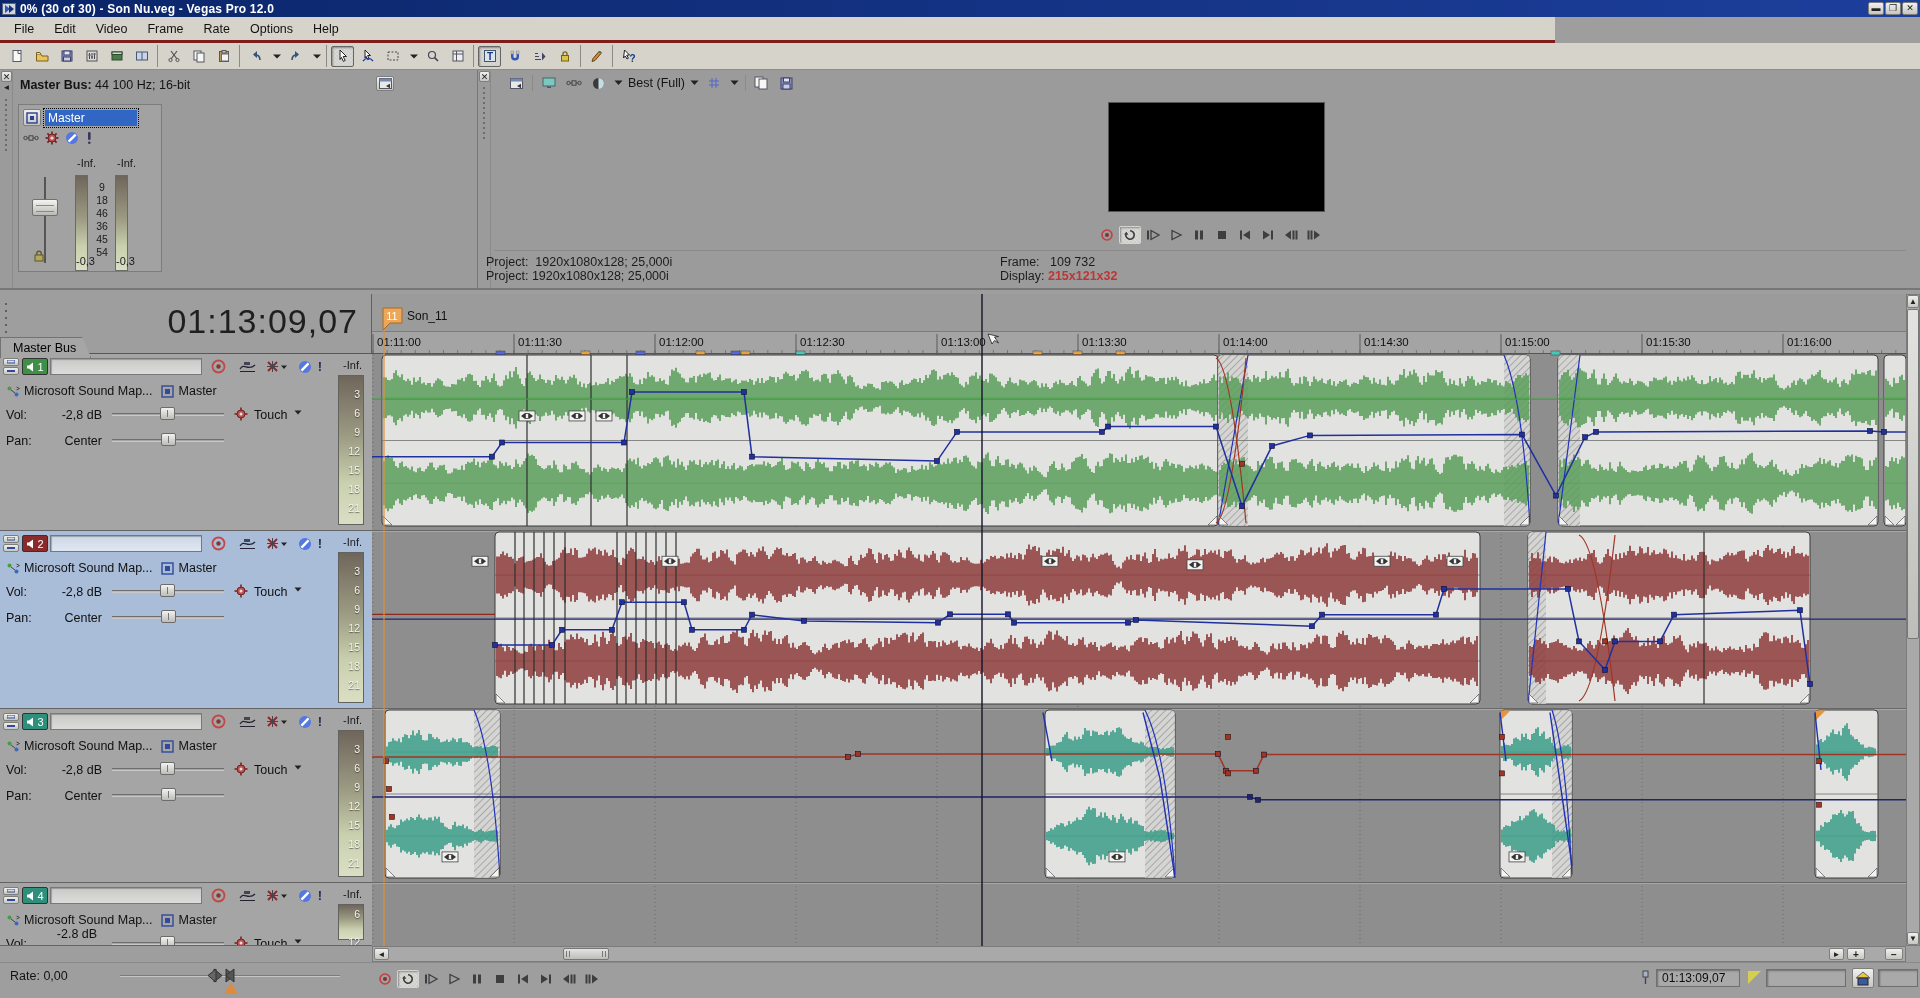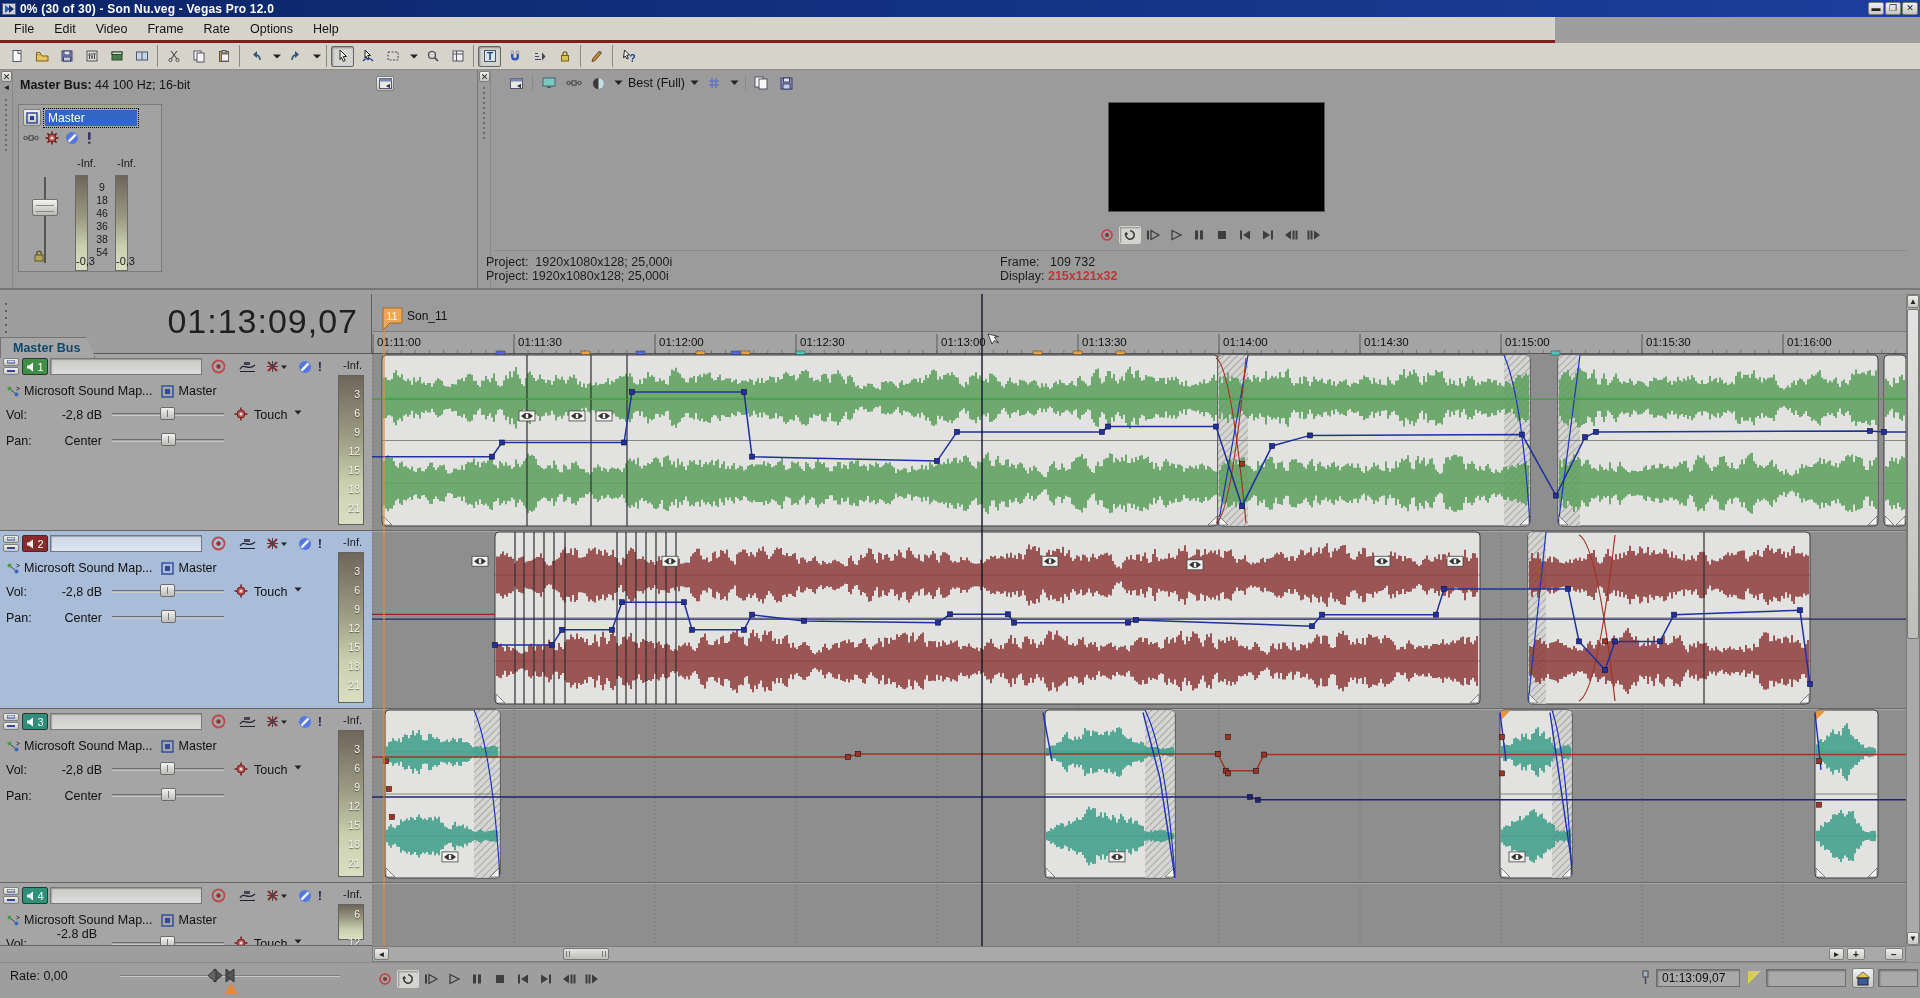--- a/index.html
+++ b/index.html
@@ -33,21 +33,21 @@
   
   #bus-strip{left:18px;top:34px;width:144px;height:168px;position:absolute;border:1px solid #7c7c7c;background:#a2a2a2}
   #bus-name{background:#3166c5;color:#fff;font-size:12px;padding:1px 3px;width:92px;outline:1px dotted #000;outline-offset:1px}
   .meterbar{position:absolute;width:13px;background:linear-gradient(#6f665b,#9b9a82 45%,#c9d0ae 75%,#d9dfc2);border:1px solid #6a6a6a}
   .fader-rail{position:absolute;width:2px;background:#555}
   .fader-handle{position:absolute;width:26px;height:17px;background:linear-gradient(#f4f4f2,#b9b9b5);border:1px solid #707070;border-radius:2px}
   .fader-handle:before{content:"";position:absolute;left:3px;right:3px;top:5px;border-top:1px solid #888;border-bottom:1px solid #888;height:5px}
   
   #tabrow{left:0;top:266px;width:478px;height:22px;position:absolute;display:flex;align-items:flex-end;overflow:hidden}
   .tab{height:21px;padding:3px 14px 0 12px;margin-right:-6px;background:#8f8f8f;color:#222;border:1px solid #737373;border-bottom:none;clip-path:polygon(0 0,calc(100% - 9px) 0,100% 100%,0 100%);font-size:12.5px;white-space:nowrap}
-  .tab.active{background:#a6a6a6;color:#0c4a6e;font-weight:bold;z-index:3}
+  .tab.active{background:#a6a6a6;color:#000000;font-weight:normal;z-index:3}
   .tabscroll{width:15px;height:15px;margin:0 1px 3px 1px;font-size:8px;line-height:13px;text-align:center;color:#333}
   
   #video-frame{position:absolute;background:#000;border:1px solid #555}
   .info-label{color:#1c1c1c;font-size:12.5px}
   .transport{display:flex;align-items:center}
   .trbtn{width:22px;height:18px;margin-right:1px;display:flex;align-items:center;justify-content:center;border:1px solid transparent;border-radius:2px}
   
   #tlregion{left:0;top:288px;width:1920px;height:710px;position:absolute;background:#9e9e9e;border-top:2px solid #777}
   #headercol{position:absolute;left:0;top:4px;width:372px;height:652px;border-right:1px solid #5f5f5f;background:#9e9e9e}
   #timecode-display{position:absolute;left:0;top:0;width:372px;height:60px;border-bottom:1px solid #585858}
@@ -329,21 +329,21 @@
       <div class="minf" style="left:98px;top:52px">-Inf.</div>
       <div class="fader-rail" style="left:25px;top:72px;height:86px"></div>
       <div class="fader-handle" style="left:13px;top:94px"></div>
       <div class="meterbar" style="left:56px;top:70px;height:96px"></div>
       <div class="meterbar" style="left:96px;top:70px;height:96px"></div>
       <div id="master-scale" class="abs" style="left:71px;top:70px;width:24px;height:96px">
           <span style="position: absolute; left: 0px; width: 100%; text-align: center; font-size: 10.5px; color: rgb(26, 26, 26); top: 6px;">9</span>
           <span style="position: absolute; left: 0px; width: 100%; text-align: center; font-size: 10.5px; color: rgb(26, 26, 26); top: 19px;">18</span>
           <span style="position: absolute; left: 0px; width: 100%; text-align: center; font-size: 10.5px; color: rgb(26, 26, 26); top: 32px;">46</span>
           <span style="position: absolute; left: 0px; width: 100%; text-align: center; font-size: 10.5px; color: rgb(26, 26, 26); top: 45px;">36</span>
-          <span style="position: absolute; left: 0px; width: 100%; text-align: center; font-size: 10.5px; color: rgb(26, 26, 26); top: 58px;">38</span>
+          <span style="position: absolute; left: 0px; width: 100%; text-align: center; font-size: 10.5px; color: rgb(26, 26, 26); top: 58px;">45</span>
           <span style="position: absolute; left: 0px; width: 100%; text-align: center; font-size: 10.5px; color: rgb(26, 26, 26); top: 71px;">54</span>
         </div>
       <svg class="abs" style="left:14px;top:144px" width="12" height="13">
           <rect x="2" y="6" width="8" height="6" fill="#b0a860" stroke="#5e5620"></rect>
           <path d="M3.8 6V4.3a2.2 2.2 0 0 1 4.4 0V6" fill="none" stroke="#5e5620" stroke-width="1.3"></path>
         </svg>
       <div class="minf" style="left:57px;top:150px">-0,3</div>
       <div class="minf" style="left:97px;top:150px">-0,3</div>
     </div>
   </div>

